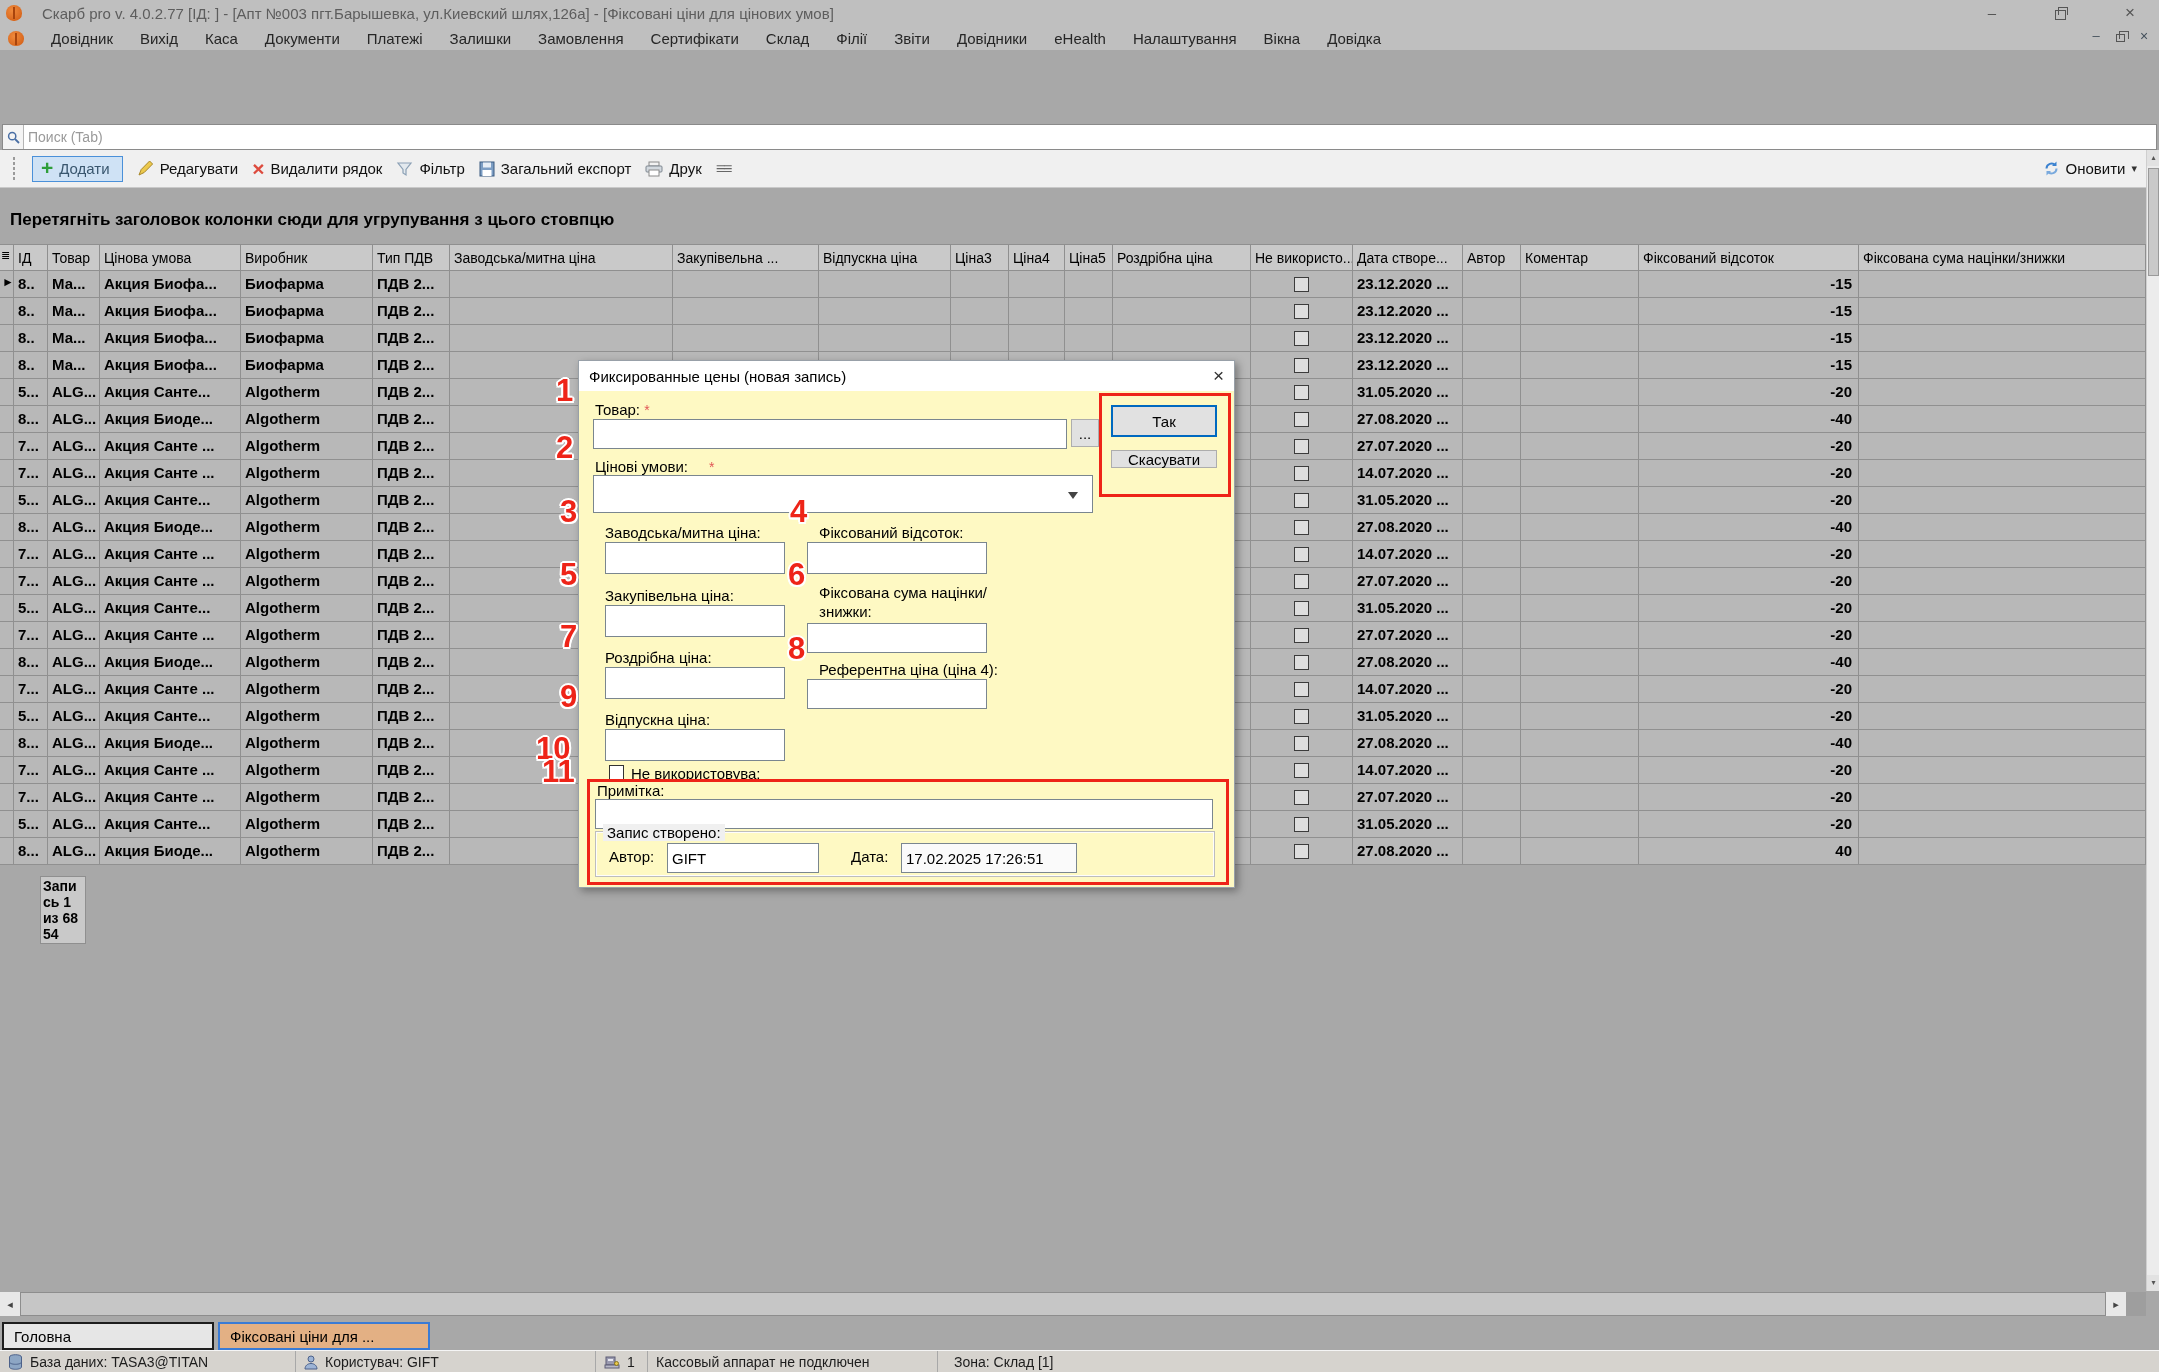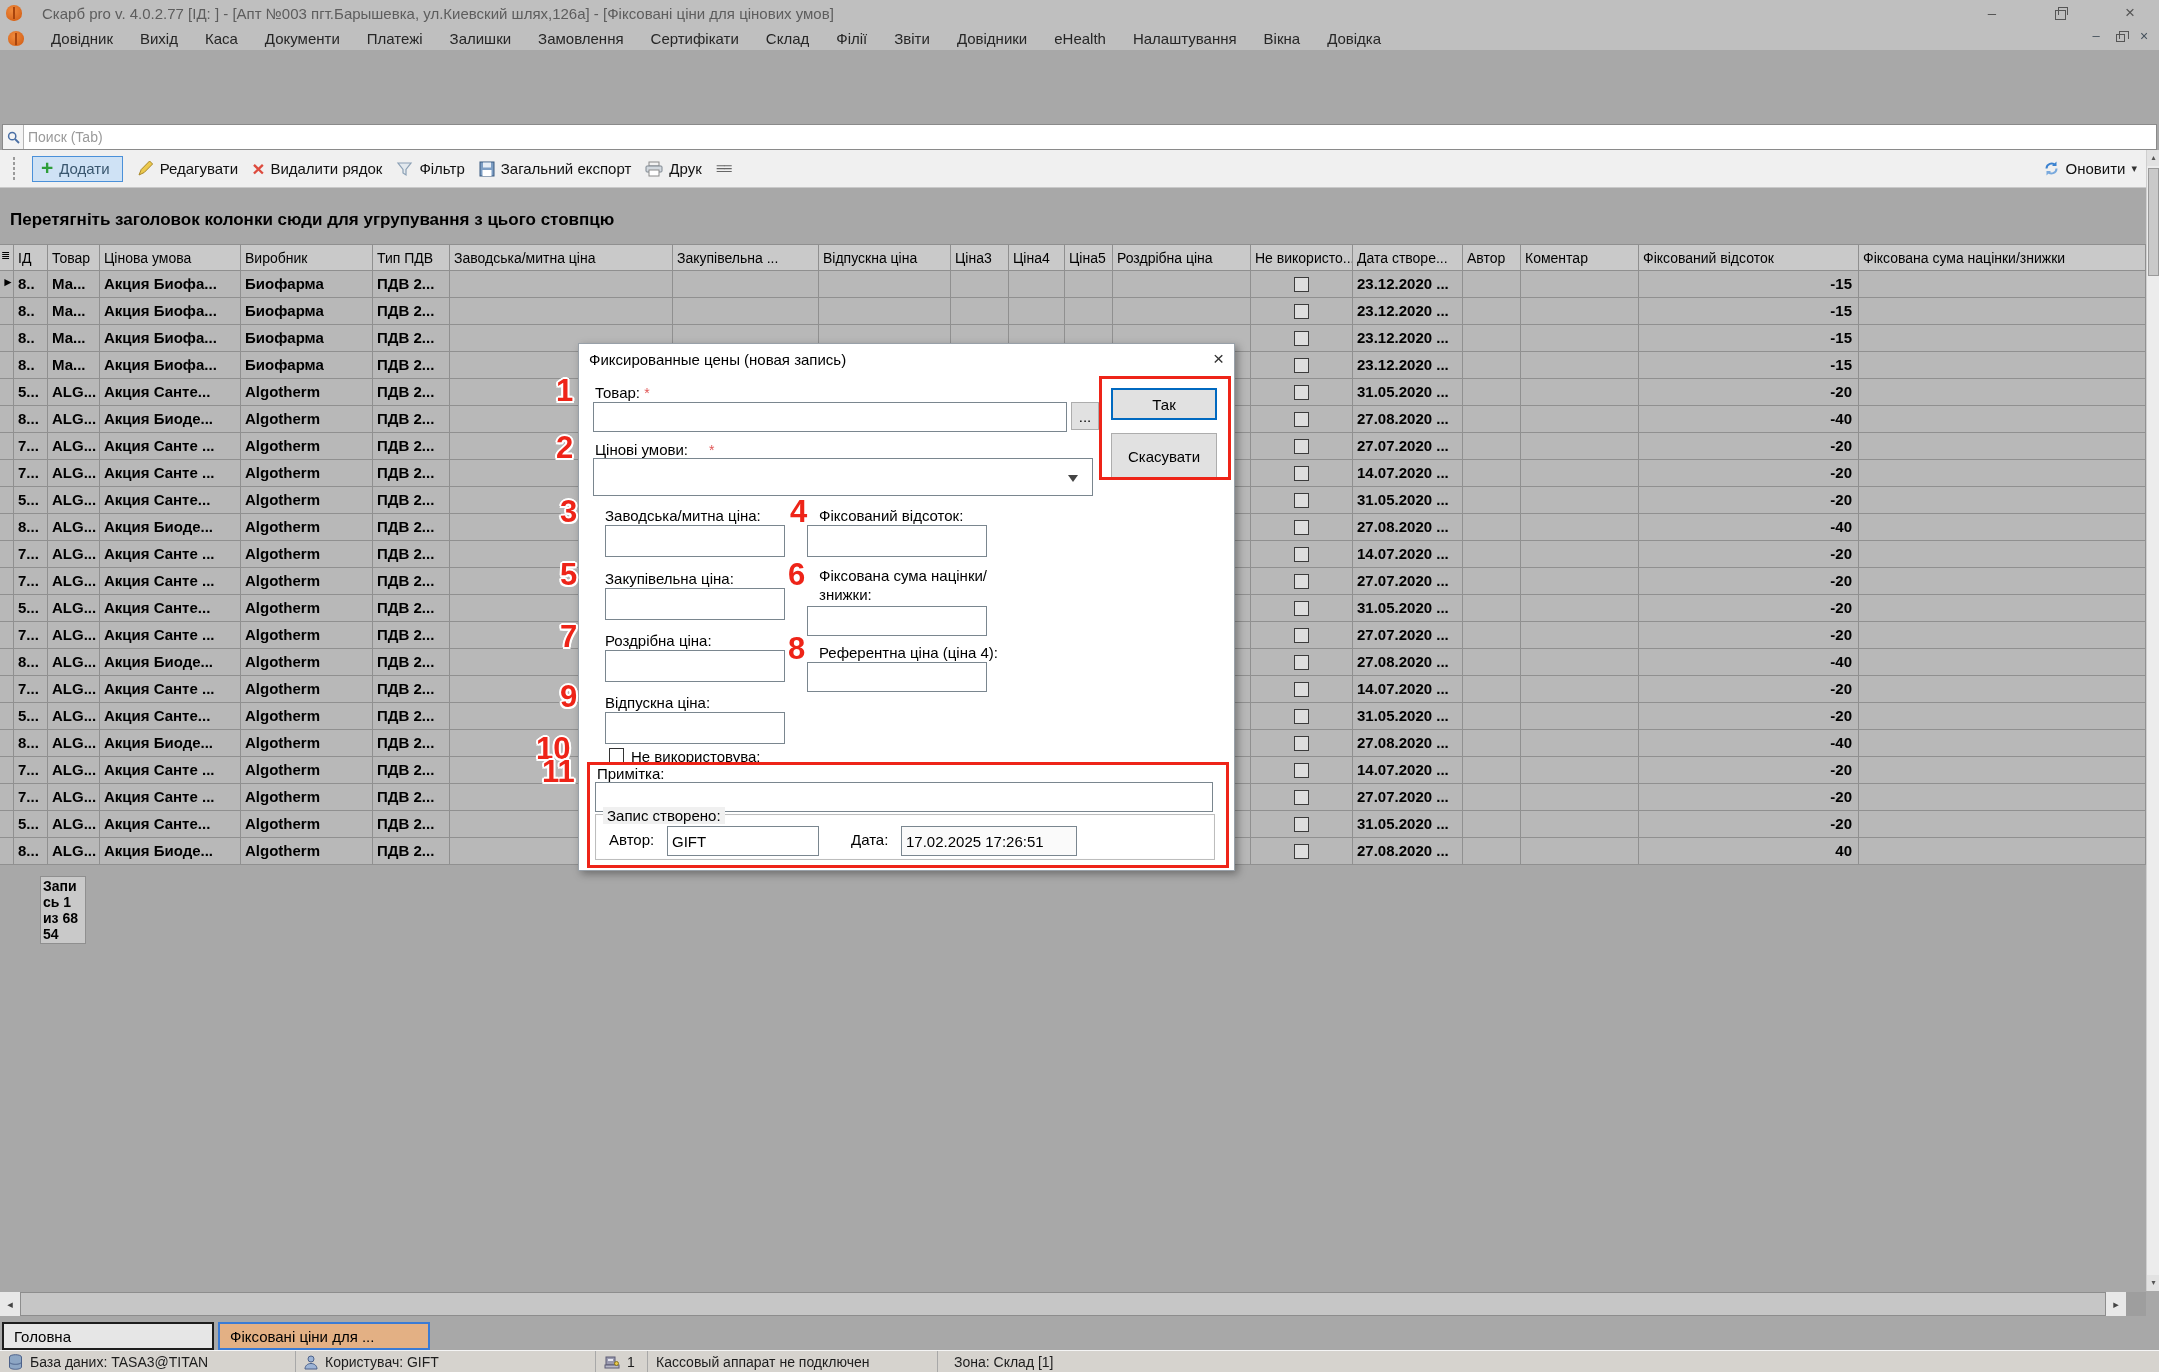--- a/index.html
+++ b/index.html
@@ -61,21 +61,21 @@
   .hs-thumb{position:absolute;left:20px;top:0;width:2086px;height:24px;background:#c6c6c6;border:1px solid #8d8d8d;box-sizing:border-box;}
   
   .tab{position:absolute;top:1322px;height:28px;display:flex;align-items:center;padding:0 10px;font-size:15px;box-sizing:border-box;white-space:nowrap;}
   .tab-home{left:2px;width:212px;background:#e6e6e6;border:2px solid #1d1d1d;}
   .tab-active{left:218px;width:212px;background:#e3b084;border:2px solid #3a7bd5;}
   
   .status{position:absolute;left:0;top:1350px;width:2159px;height:22px;background:#d6d3ce;border-top:1px solid #f5f5f5;
     display:flex;align-items:center;font-size:14px;color:#1d1d1d;}
   .ssec{display:flex;align-items:center;gap:7px;height:100%;box-sizing:border-box;padding-left:8px;border-right:1px solid #a8a8a8;}
   
-  .dialog{position:absolute;left:578px;top:343px;width:655px;height:526px;background:#ffffff;border:1px solid #98a0a8;
+  .dialog{position:absolute;left:578px;top:360px;width:655px;height:526px;background:#fef9c3;border:1px solid #98a0a8;
     box-shadow:3px 3px 8px rgba(0,0,0,.35);z-index:10;font-size:15px;}
   .dlg-title{height:30px;background:#fff;display:flex;align-items:center;padding:0 10px;box-sizing:border-box;}
   .dlg-x{margin-left:auto;font-size:19px;color:#333;line-height:18px;}
   .dl{position:absolute;font-size:15px;color:#000;white-space:nowrap;}
   .req{color:#e05555;font-size:14px;}
   .din{position:absolute;background:#fff;border:1px solid #7a868f;box-sizing:border-box;font-family:inherit;font-size:15px;padding:14px 4px;outline:none;}
   .dbtn{position:absolute;background:#e1e1e1;border:1px solid #adadad;text-align:center;box-sizing:border-box;font-size:15px;display:flex;align-items:center;justify-content:center;}
   .dbtn.primary{border:2px solid #0069c0;}
   .combo{position:absolute;background:#fff;border:1px solid #7a868f;box-sizing:border-box;}
   .combo::after{content:"";position:absolute;right:14px;top:50%;margin-top:-2px;border:5px solid transparent;border-top:7px solid #444;}
@@ -771,21 +771,21 @@
     <div class="dlg-title">
       <span>Фиксированные цены (новая запись)</span>
       <span class="dlg-x">×</span>
     </div>
 
     <span class="dl" style="left:16px;top:40px;"><span>Товар:</span> <span class="req">*</span></span>
     <input class="din" style="left: 14px; top: 58px; width: 474px; height: 28px;">
     <div class="dbtn" style="left:492px;top:58px;width:28px;height:28px;">...</div>
 
     <div class="dbtn primary" style="left:532px;top:44px;width:106px;height:32px;">Так</div>
-    <div class="dbtn" style="left:532px;top:89px;width:106px;height:46px;">Скасувати</div>
+    <div class="dbtn" style="left:532px;top:89px;width:106px;height:18px;">Скасувати</div>
     <div class="redrect" style="left:520px;top:32px;width:126px;height:98px;"></div>
 
     <span class="dl" style="left:16px;top:97px;"><span>Цінові умови:</span>&nbsp;&nbsp;&nbsp;&nbsp;&nbsp;<span class="req">*</span></span>
     <div class="combo" style="left:14px;top:114px;width:500px;height:38px;"></div>
 
     <span class="dl" style="left:26px;top:163px;">Заводська/митна ціна:</span>
     <input class="din" style="left: 26px; top: 181px; width: 180px; height: 32px;">
     <span class="dl" style="left:240px;top:163px;">Фіксований відсоток:</span>
     <input class="din" style="left: 228px; top: 181px; width: 180px; height: 32px;">
 

